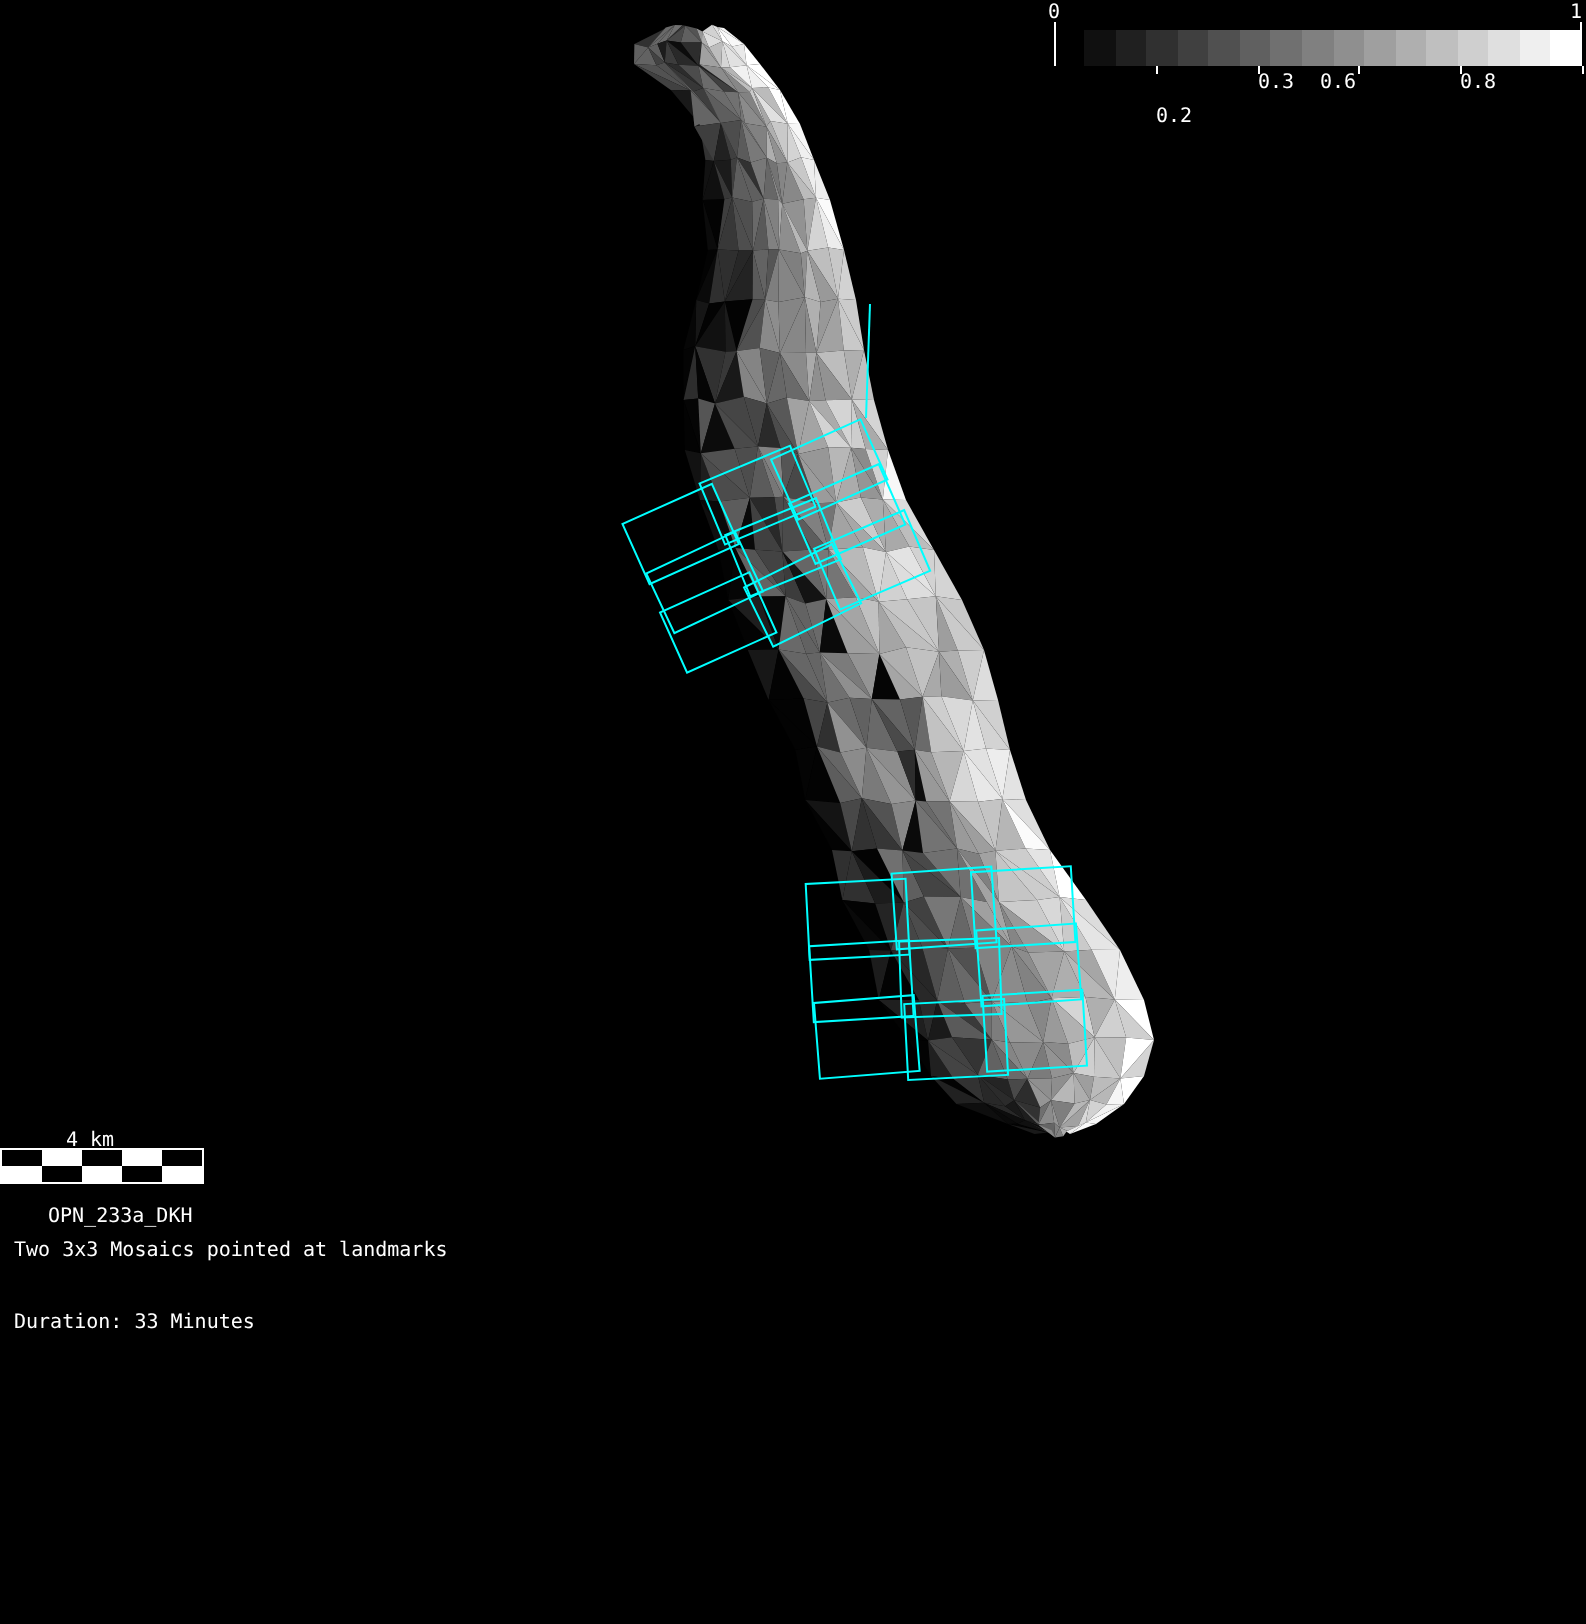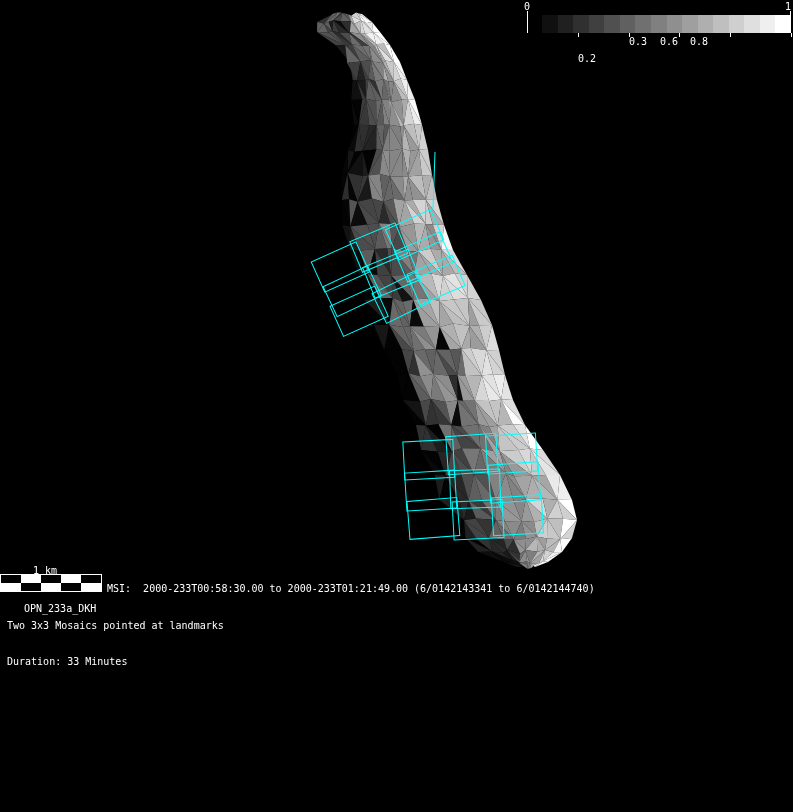--- a/index.html
+++ b/index.html
@@ -565,37 +565,36 @@
         <div class="cbar-mark" style="left: 578px; top: 33px; height: 4px;"></div>
         <div class="cbar-mark" style="left: 629px; top: 33px; height: 4px;"></div>
         <div class="cbar-mark" style="left: 679px; top: 33px; height: 4px;"></div>
         <div class="cbar-mark" style="left: 730px; top: 33px; height: 4px;"></div>
         <div class="cbar-mark" style="left: 791px; top: 33px; height: 4px;"></div>
       </div>
     <div id="cb-labels">
         <div class="cbar-ticklabel" style="left: 587px; top: 53px;">0.2</div>
         <div class="cbar-ticklabel" style="left: 638px; top: 36px;">0.3</div>
         <div class="cbar-ticklabel" style="left: 669px; top: 36px;">0.6</div>
-        <div class="cbar-ticklabel" style="left: 699px; top: 36px;">0.8</div>
+        <div class="cbar-ticklabel" style="left: 739px; top: 36px;">0.8</div>
       </div>
   </div>
 
   <div>
-    <div class="txt" id="sb-label" style="left: 33px; top: 565px;">1 km</div>
+    <div class="txt" id="sb-label" style="left: 33px; top: 565px;">4 km</div>
     <div class="sbar-box" id="sb-box" style="left: 0px; top: 574px; grid-template-columns: repeat(5, 20px);">
         <div class="sbar-cell" style="width: 20px; height: 8px; background: rgb(0, 0, 0);"></div>
         <div class="sbar-cell" style="width: 20px; height: 8px; background: rgb(255, 255, 255);"></div>
         <div class="sbar-cell" style="width: 20px; height: 8px; background: rgb(0, 0, 0);"></div>
         <div class="sbar-cell" style="width: 20px; height: 8px; background: rgb(255, 255, 255);"></div>
         <div class="sbar-cell" style="width: 20px; height: 8px; background: rgb(0, 0, 0);"></div>
         <div class="sbar-cell" style="width: 20px; height: 8px; background: rgb(255, 255, 255);"></div>
         <div class="sbar-cell" style="width: 20px; height: 8px; background: rgb(0, 0, 0);"></div>
         <div class="sbar-cell" style="width: 20px; height: 8px; background: rgb(255, 255, 255);"></div>
         <div class="sbar-cell" style="width: 20px; height: 8px; background: rgb(0, 0, 0);"></div>
         <div class="sbar-cell" style="width: 20px; height: 8px; background: rgb(255, 255, 255);"></div>
       </div>
   </div>
 
-  <div class="txt" id="status-line" style="left: 107px; top: 583px;">MSI:  2000-233T00:58:30.00 to 2000-233T01:21:49.00 (6/0142143341 to 6/0142144740)</div>
   <div class="txt" style="left:24px;top:603px">OPN_233a_DKH</div>
   <div class="txt" style="left:7px;top:620px">Two 3x3 Mosaics pointed at landmarks</div>
   <div class="txt" style="left:7px;top:656px">Duration: 33 Minutes</div>
 </div>
 
 </body></html>

